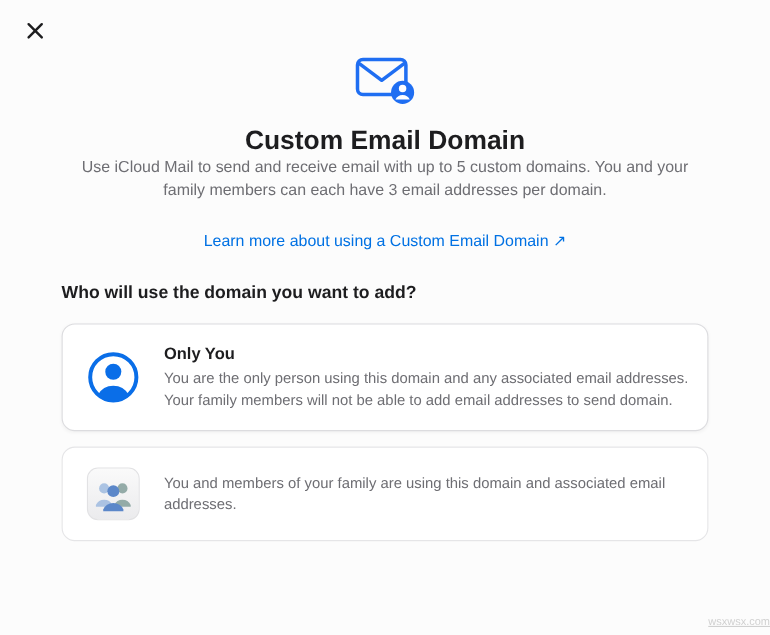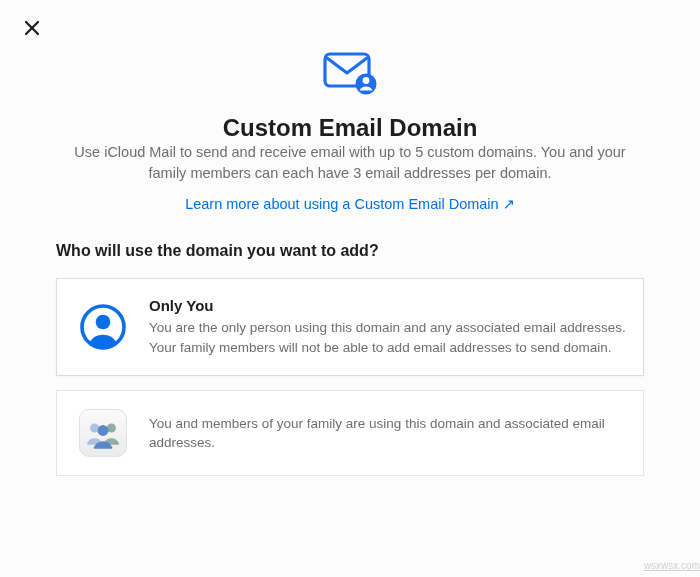--- a/index.html
+++ b/index.html
@@ -50,21 +50,21 @@
       font-weight: 600;
       color: #1d1d1f;
       text-align: center;
     }
     .description {
       font-size: 14.5px;
       line-height: 1.45;
       color: #6e6e73;
       text-align: center;
       max-width: 580px;
-      margin-bottom: 0;
+      margin-bottom: 15px;
     }
     .learn-more-link {
       font-size: 14.5px;
       color: #0071e3;
       text-decoration: none;
       cursor: pointer;
       display: inline-flex;
       align-items: center;
       gap: 4px;
       margin-top: 12px;
@@ -79,21 +79,21 @@
     }
     .options {
       width: 100%;
       display: flex;
       flex-direction: column;
       gap: 14px;
     }
     .option-card {
       background: #ffffff;
       border: 1px solid #e5e5e7;
-      border-radius: 0;
+      border-radius: 12px;
       padding: 18px 5px 18px 22px;
       display: flex;
       align-items: center;
       gap: 22px;
       cursor: pointer;
       box-shadow: 0 0 0 rgba(0,0,0,0);
     }
     .option-card:first-child {
       border-color: #dcdcdf;
       box-shadow: 0 1px 3px rgba(0,0,0,0.04);

